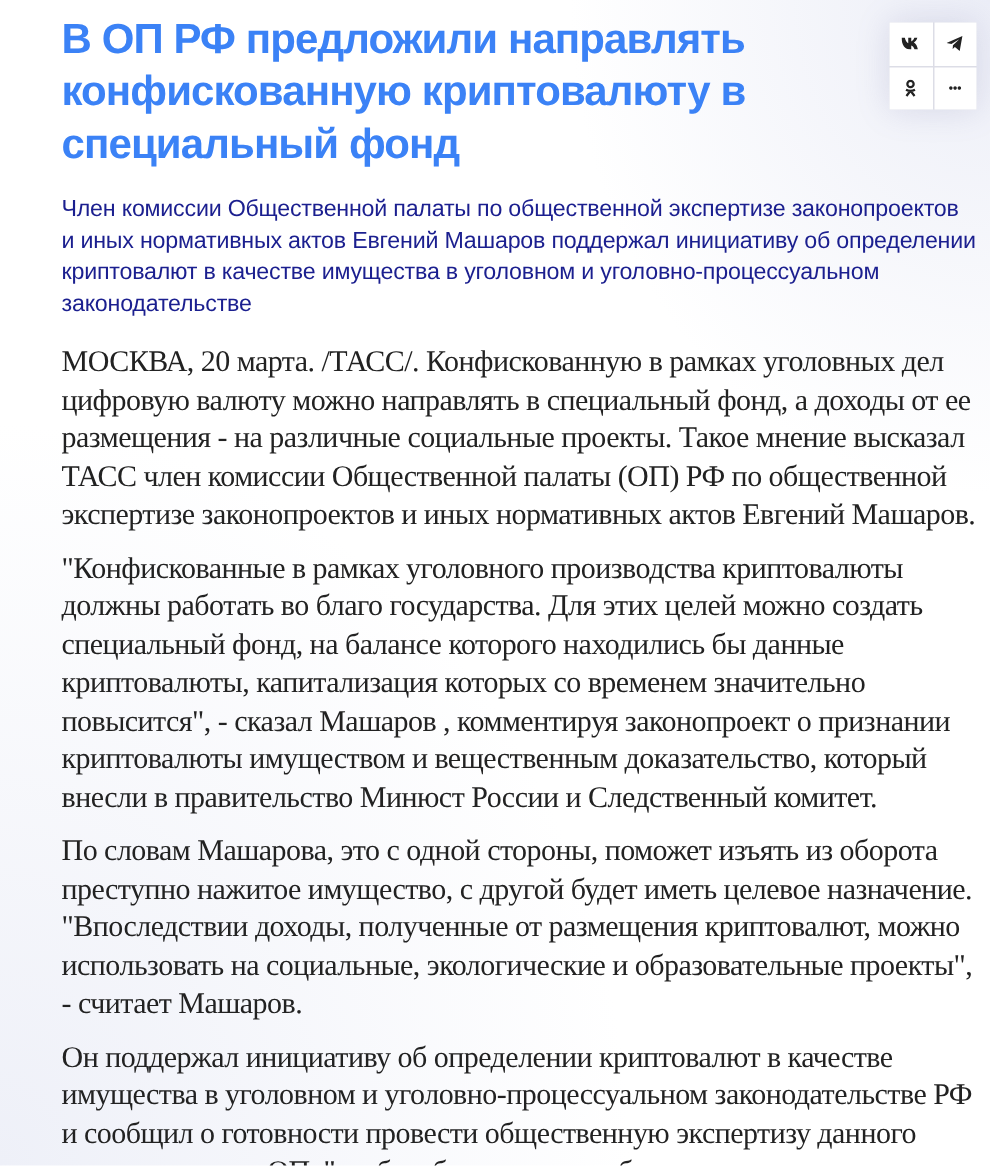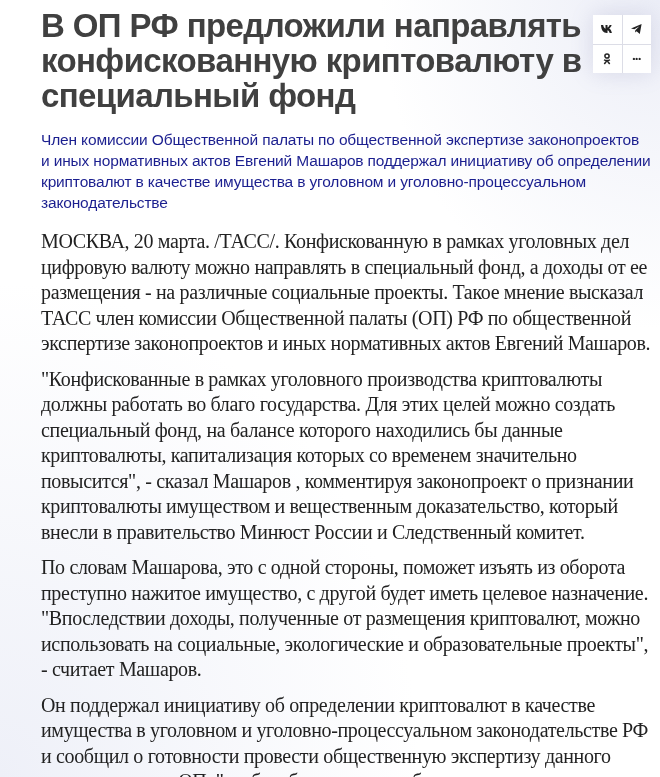--- a/index.html
+++ b/index.html
@@ -6,21 +6,21 @@
   body {
     width:660px; height:777px; overflow:hidden;
     background: radial-gradient(ellipse at 0% 100%, #eef0f8 0%, rgba(255,255,255,0) 45%),
                 radial-gradient(ellipse at 100% 0%, #eceef7 0%, rgba(255,255,255,0) 30%),
                 #ffffff;
     position:relative;
   }
   .article { position:absolute; left:41px; top:8px; width:610px; }
   .title {
     font-family:"Liberation Sans", sans-serif; font-weight:700;
-    font-size:33px; line-height:35px; color:#404040;
+    font-size:28px; line-height:35px; color:#3b82f6;
     letter-spacing:-0.6px; margin:0; width:545px;
   }
   .lead {
     font-family:"Liberation Sans", sans-serif; font-size:15.5px; line-height:21px;
     color:#1b1f8f; margin:16px 0 16px 0; letter-spacing:-0.15px;
   }
   .body { margin-top:10px; }
   .body p {
     font-family:"Liberation Serif", serif; font-size:20px; line-height:25.5px;
     color:#222; margin:0 0 10px 0; letter-spacing:-0.35px;

